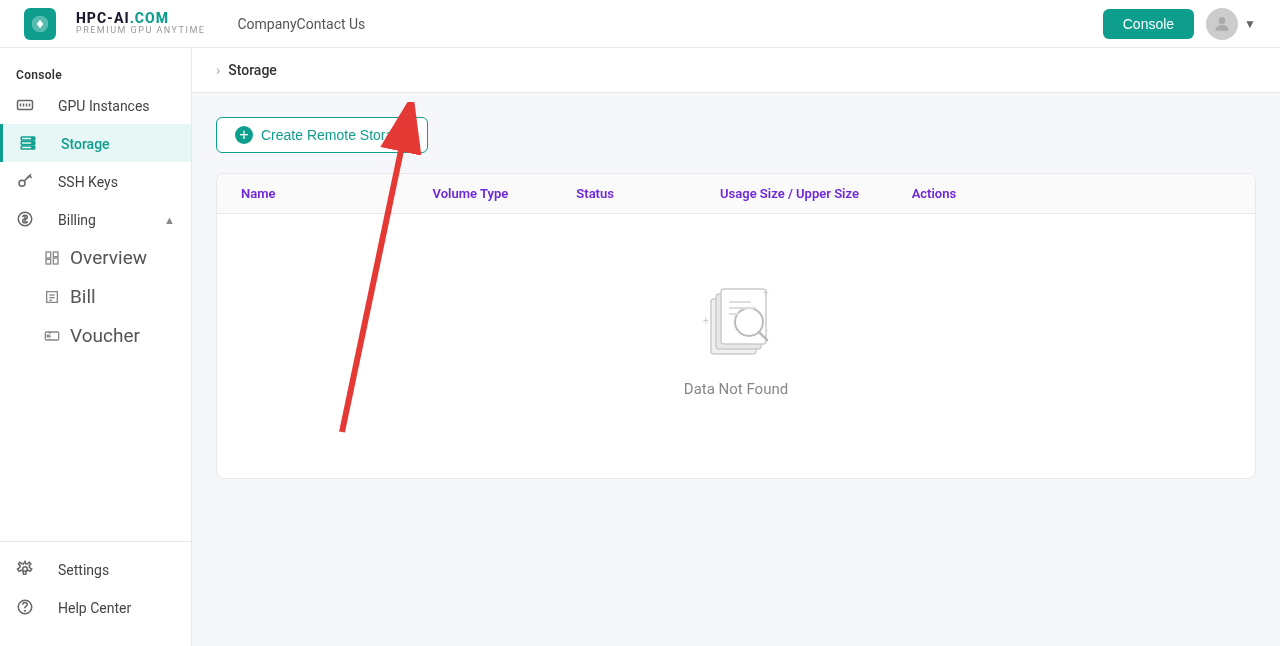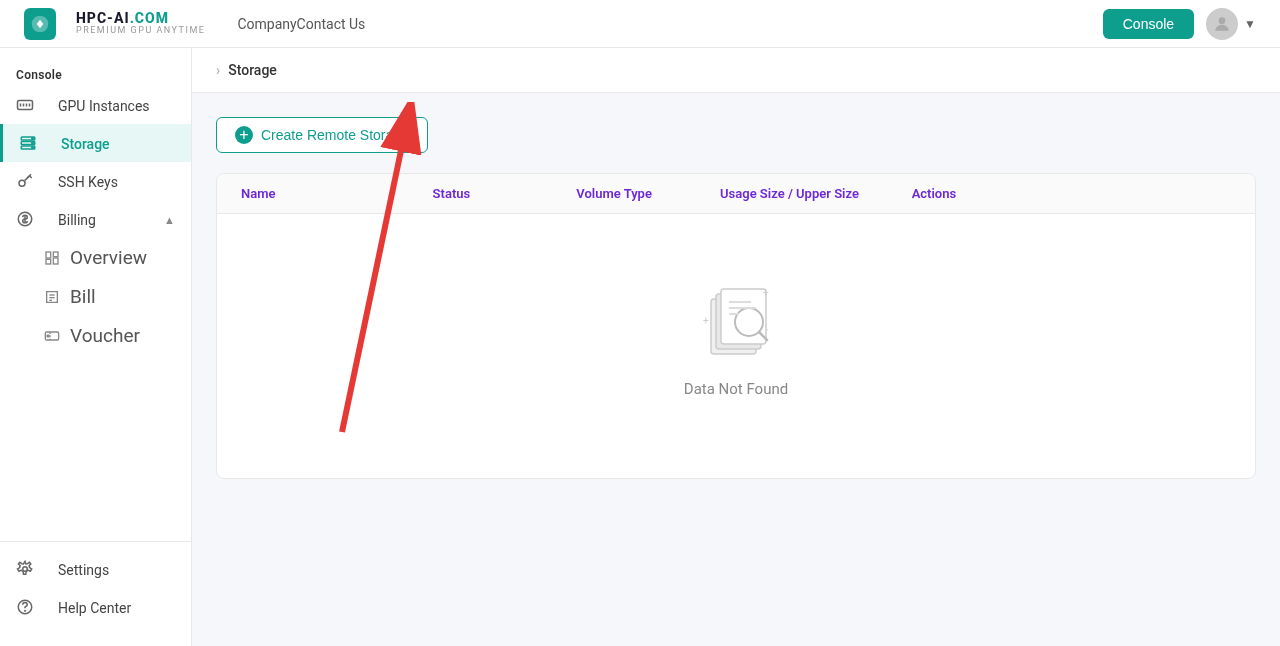--- a/index.html
+++ b/index.html
@@ -360,22 +360,22 @@
       
       <button class="create-btn">
         <span class="plus-icon">+</span>
         <span>Create Remote Storage</span>
       </button>
 
       
       <div class="table-container">
         <div class="table-header">
           <div class="table-header-cell">Name</div>
+          <div class="table-header-cell">Volume Type</div>
           <div class="table-header-cell">Status</div>
-          <div class="table-header-cell">Volume Type</div>
           <div class="table-header-cell">Usage Size / Upper Size</div>
           <div class="table-header-cell">Actions</div>
         </div>
 
         <div class="table-empty">
           <div class="empty-icon-container">
             <svg width="90" height="90" viewBox="0 0 90 90" fill="none" xmlns="http://www.w3.org/2000/svg">
 
               <rect x="20" y="25" width="45" height="55" rx="3" fill="#f0f0f0" stroke="#ccc" stroke-width="1.5"></rect>
               <rect x="25" y="20" width="45" height="55" rx="3" fill="#e8e8e8" stroke="#ccc" stroke-width="1.5"></rect>

